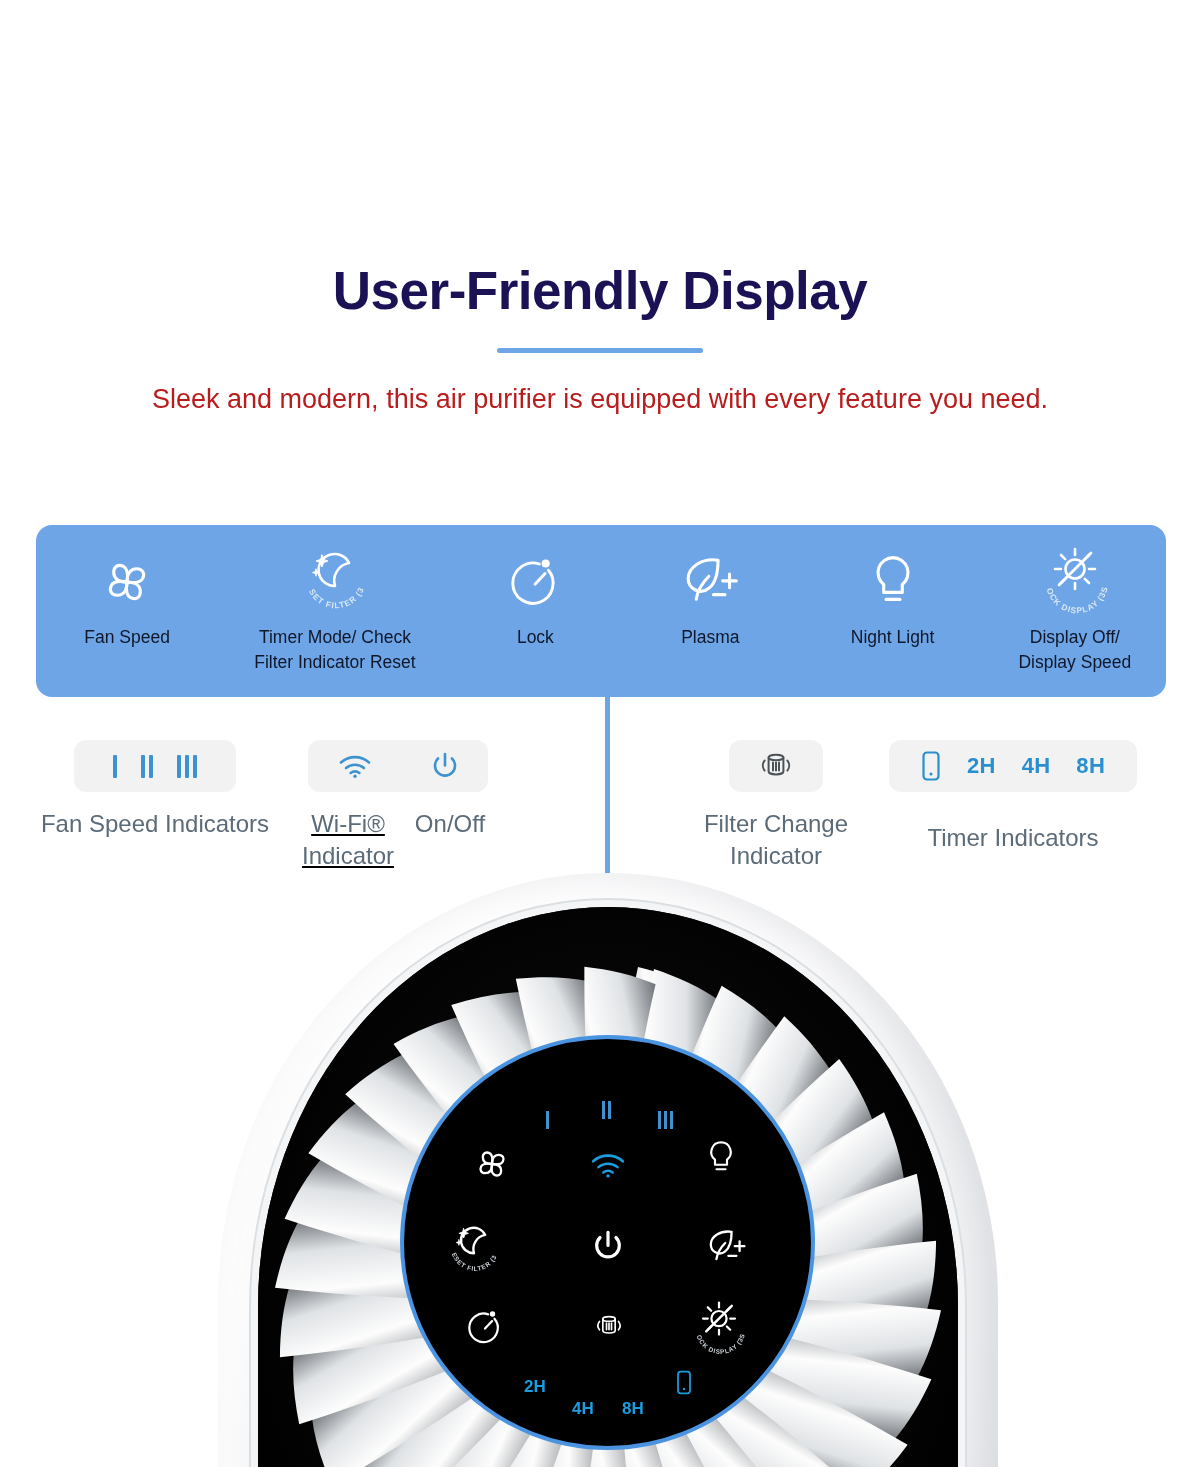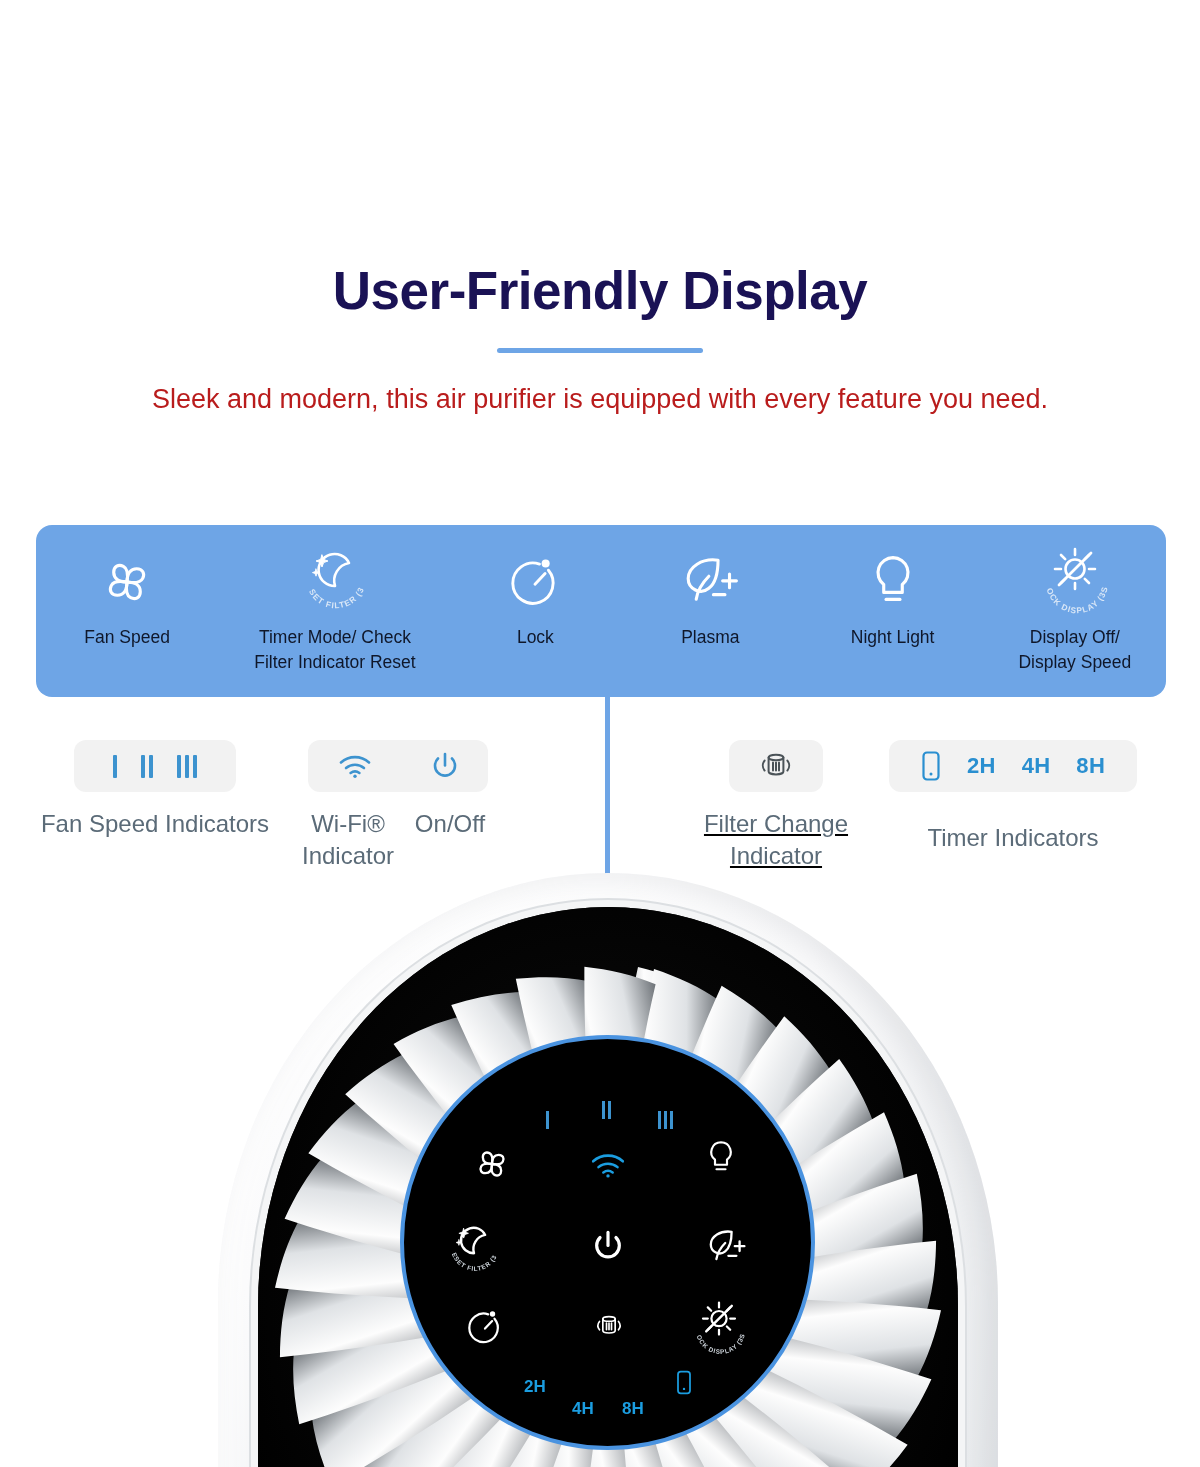--- a/index.html
+++ b/index.html
@@ -257,40 +257,40 @@
           <circle cx="17" cy="23.3" r="1.7" fill="#3d93cf" stroke="none"></circle>
         </svg>
       </span>
       <span>
         <svg width="28" height="30" viewBox="0 0 28 30" fill="none" stroke="#3d93cf" stroke-width="2.6" stroke-linecap="round">
           <path d="M7 7.5a10 10 0 1 0 14 0"></path>
           <path d="M14 3v11.5"></path>
         </svg>
       </span>
     </div>
-    <div class="indgroup" style="left:287px; top:72px; width:122px;">
+    <div class="indgroup" style="left:287px; top:72px; width:122px;text-decoration:underline;">
       <div class="indlabel">Wi-Fi®
 Indicator</div>
     </div>
     <div class="indgroup" style="left:400px; top:72px; width:100px;">
       <div class="indlabel">On/Off</div>
     </div>
 
     <div class="pill" style="left:729px; top:4px; width:94px; height:52px;">
       <span>
         <svg width="36" height="34" viewBox="0 0 36 34" fill="none" stroke="#4b5358" stroke-width="2" stroke-linecap="round" stroke-linejoin="round">
           <ellipse cx="18" cy="8.5" rx="7.4" ry="2.8"></ellipse>
           <path d="M10.6 8.5v14c0 1.6 3.3 2.9 7.4 2.9s7.4-1.3 7.4-2.9v-14"></path>
           <path d="M15 13.5v8M21 13.5v8M18 13.5v8"></path>
           <path d="M6.6 11.5a8 8 0 0 0 0 10"></path>
           <path d="M29.4 11.5a8 8 0 0 1 0 10"></path>
         </svg>
       </span>
     </div>
-    <div class="indgroup" style="left:686px; top:72px; width:180px;text-decoration:underline;">
+    <div class="indgroup" style="left:686px; top:72px; width:180px;">
       <div class="indlabel">Filter Change
 Indicator</div>
     </div>
 
     <div class="pill" style="left:889px; top:4px; width:248px; height:52px;">
       <div class="hrs">
         <span>
           <svg width="20" height="32" viewBox="0 0 20 32" fill="none" stroke="#2a8fd0" stroke-width="2.2" stroke-linejoin="round">
             <rect x="2.5" y="2.5" width="15" height="27" rx="3.5"></rect>
             <circle cx="10" cy="24" r="1.5" fill="#2a8fd0" stroke="none"></circle>

